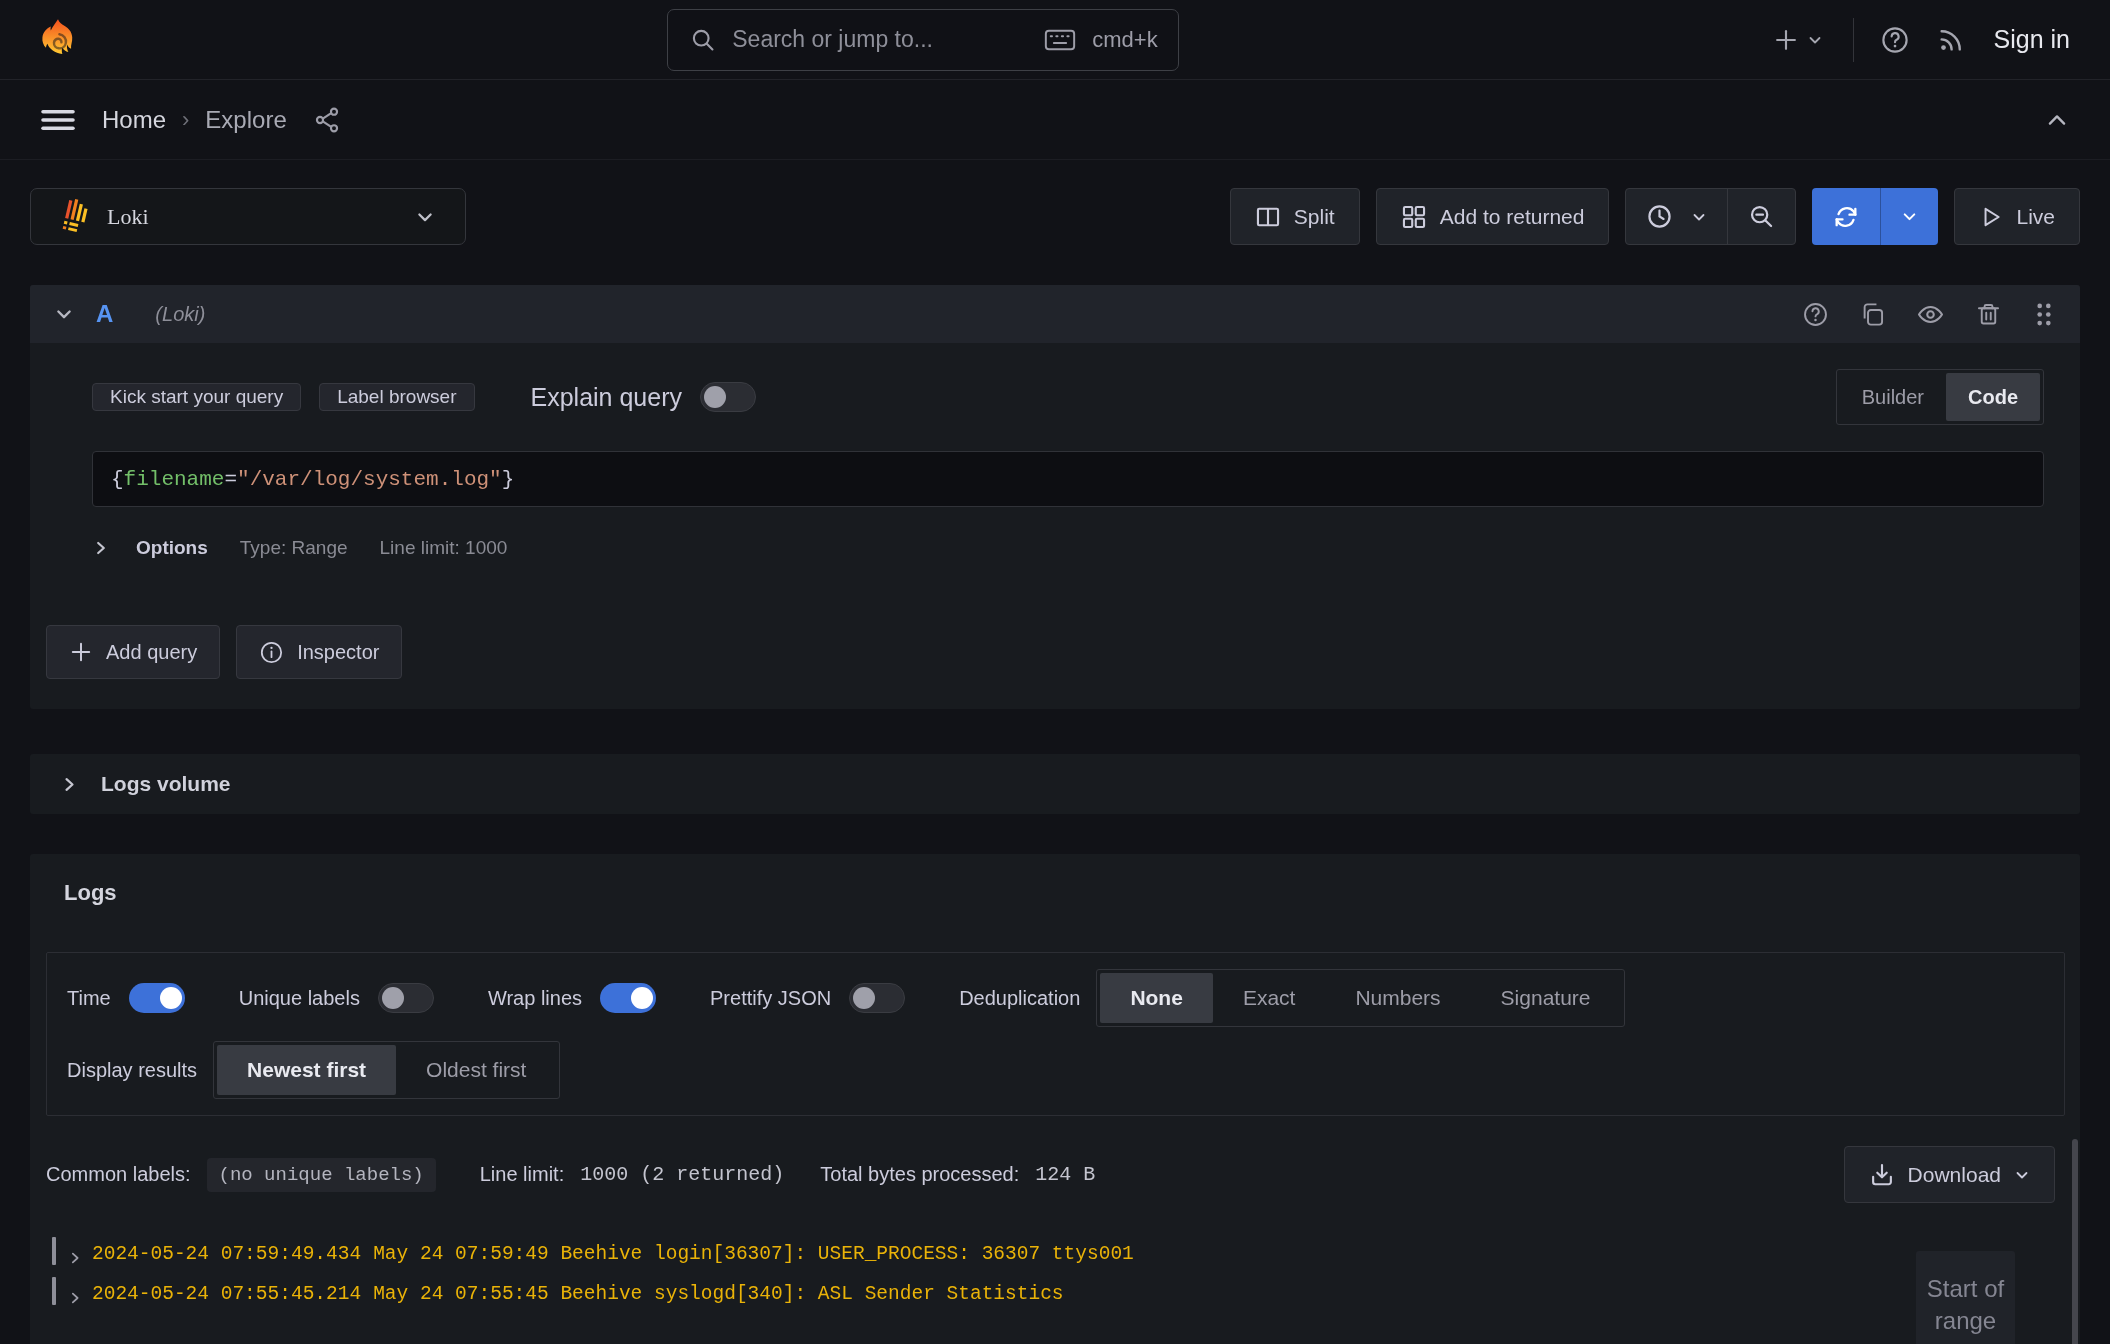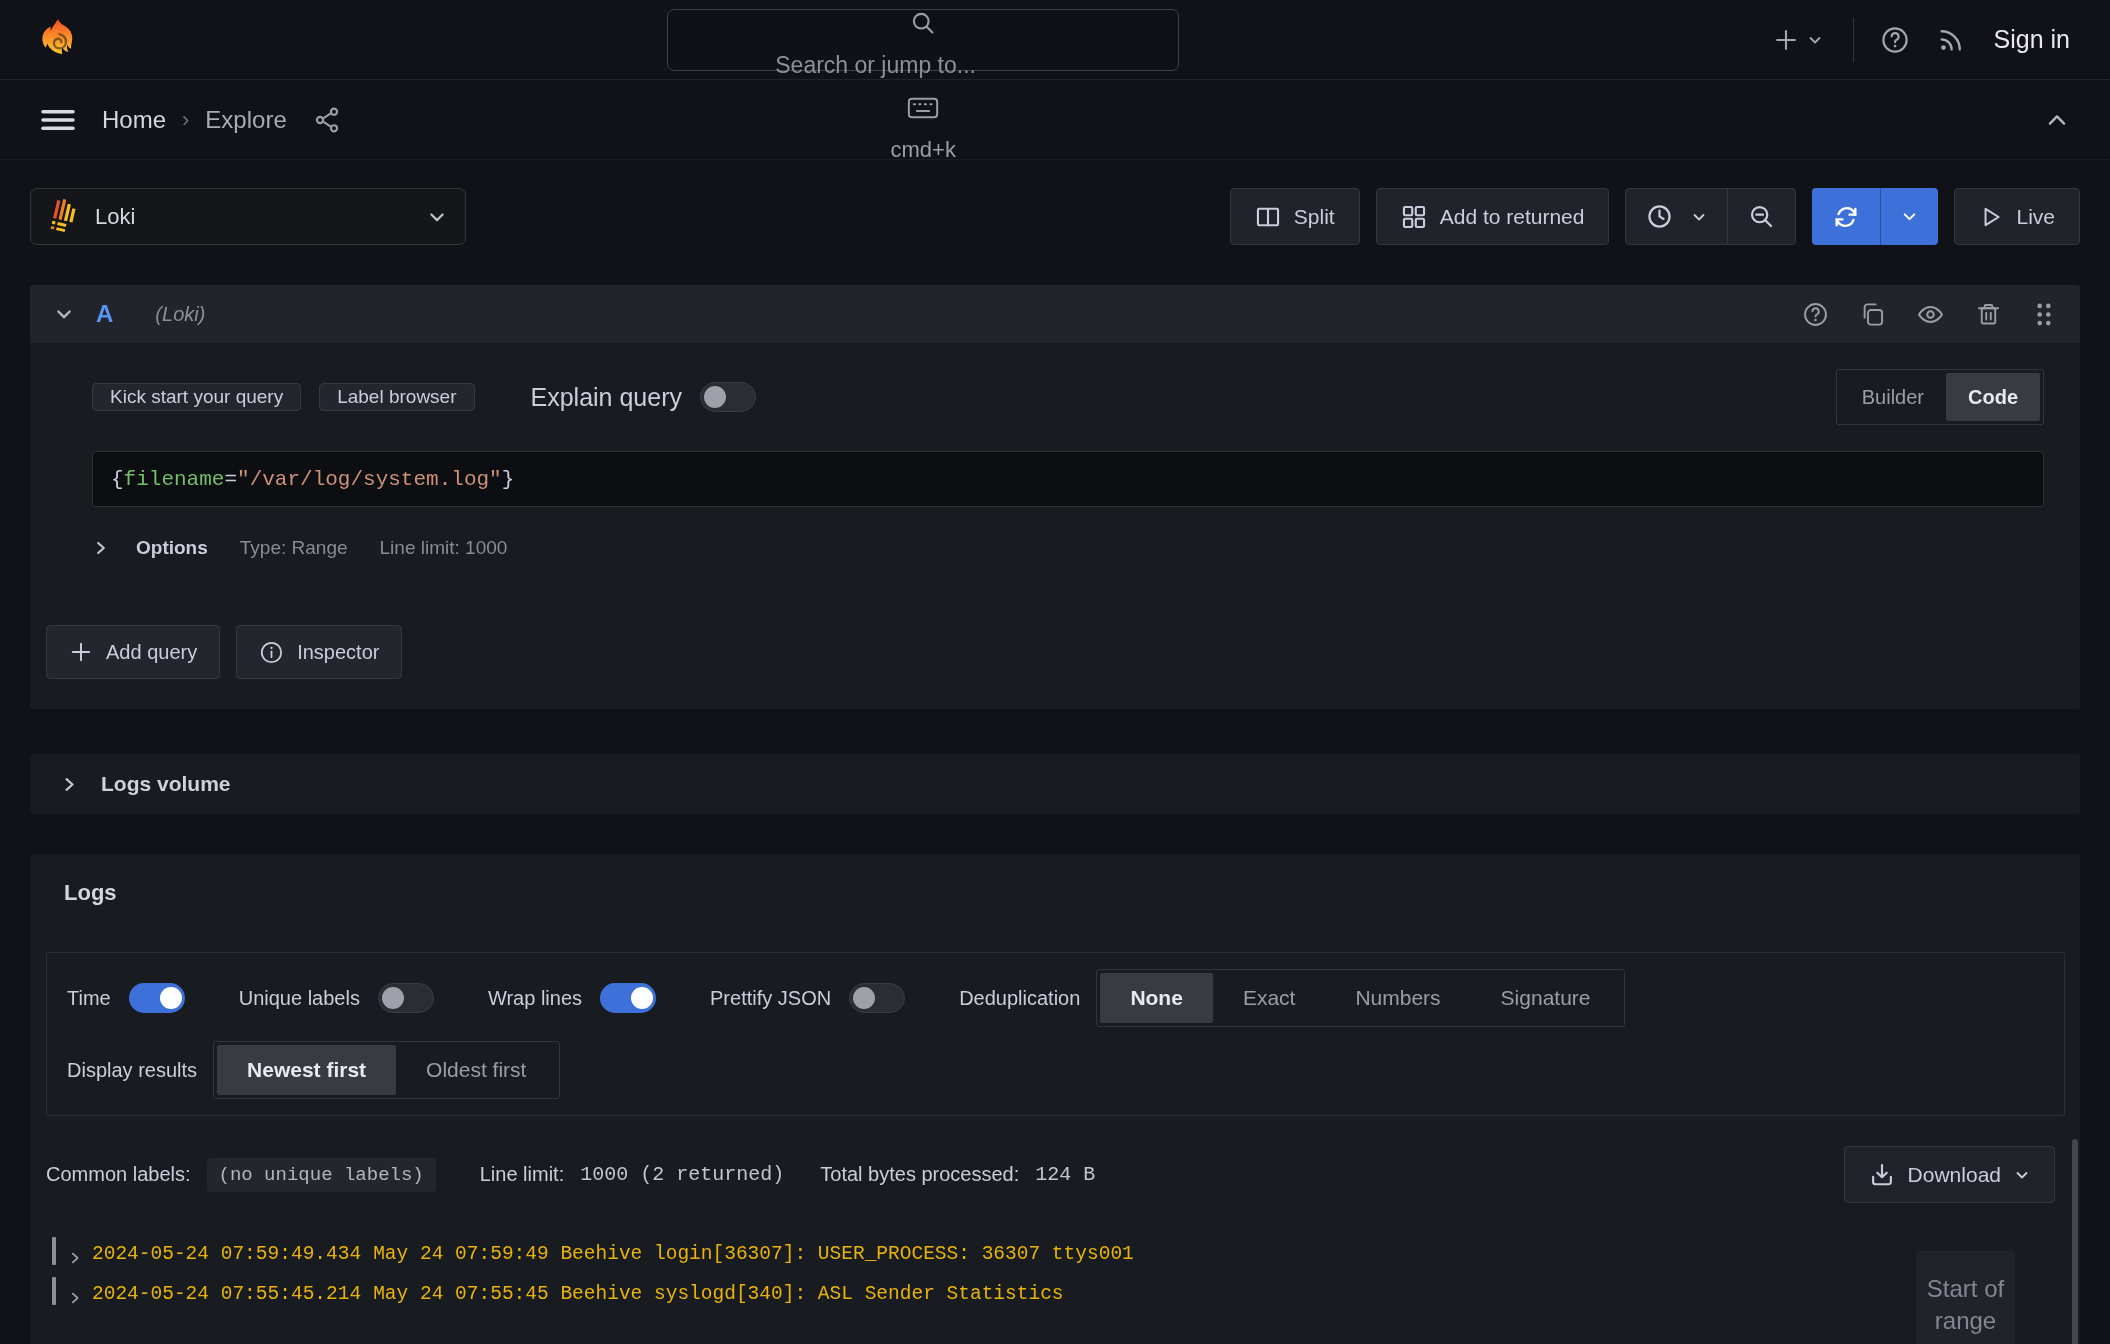--- a/index.html
+++ b/index.html
@@ -10,21 +10,21 @@
     font-family:"Liberation Sans", sans-serif;
   }
   .ic { display:block; flex:none; }
   .spacer { flex:1; }
 
   
   .topbar { height:80px; display:flex; align-items:center; padding:0 38px; border-bottom:1px solid #222329; }
   .topbar-center { flex:1; display:flex; justify-content:center; }
   .searchbox {
     width:512px; height:62px; display:flex; align-items:center; gap:16px;
-    padding:0 22px; border:1px solid #3e4046; border-radius:7px; background:#101116; color:#9d9da8;flex-direction:column;
+    padding:0 22px; border:1px solid #3e4046; border-radius:7px; background:#101116; color:#9d9da8;
   }
   .search-input { flex:1; background:transparent; border:none; outline:none; font-family:"Liberation Sans",sans-serif; font-size:23px; color:#ccccdc; }
   .search-input::placeholder { color:#8e8f99; }
   .cmdk { font-size:22px; color:#9d9da8; }
   .topbar-right { display:flex; align-items:center; gap:26px; color:#a5a6b0; }
   .newbtn { display:flex; align-items:center; gap:8px; padding:6px 4px; cursor:pointer; }
   .v-divider { width:1px; height:44px; background:#33343a; }
   .signin { font-size:25px; font-weight:500; color:#e8e9ef; padding:4px 2px; }
 
   
@@ -35,22 +35,22 @@
   .bc-current { color:#a9aab4; }
   .share-icon-wrap { margin-left:10px; color:#9d9da8; }
   .collapse-wrap { color:#b5b6c0; }
 
   
   .content { padding:0 30px; }
 
   
   .toolbar { margin-top:28px; display:flex; align-items:center; justify-content:space-between; }
   .ds-picker {
-    width:436px; height:57px; display:flex; align-items:center; gap:16px; padding:0 18px;
-    background:#141619; border:1px solid #34363c; border-radius:7px; cursor:pointer;
+    width:436px; height:57px; display:flex; align-items:center; gap:16px; padding:0 30px;
+    background:#141619; border:1px solid #34363c; border-radius:7px; cursor:pointer;font-family:Liberation Serif, serif;
   }
   .ds-name { font-size:22px; color:#d5d6de; }
   .toolbar-right { display:flex; align-items:center; gap:16px; }
   .tbtn {
     height:57px; display:flex; align-items:center; gap:13px; padding:0 24px;
     background:#202329; border:1px solid #35373d; border-radius:4px;
     color:#ccccdc; font-size:21px; font-weight:500; cursor:pointer;
   }
   .seg-group { height:57px; display:flex; align-items:stretch; background:#202329; border:1px solid #35373d; border-radius:4px; overflow:hidden; }
   .seg { display:flex; align-items:center; justify-content:center; padding:0 20px; color:#ccccdc; cursor:pointer; gap:10px; }

